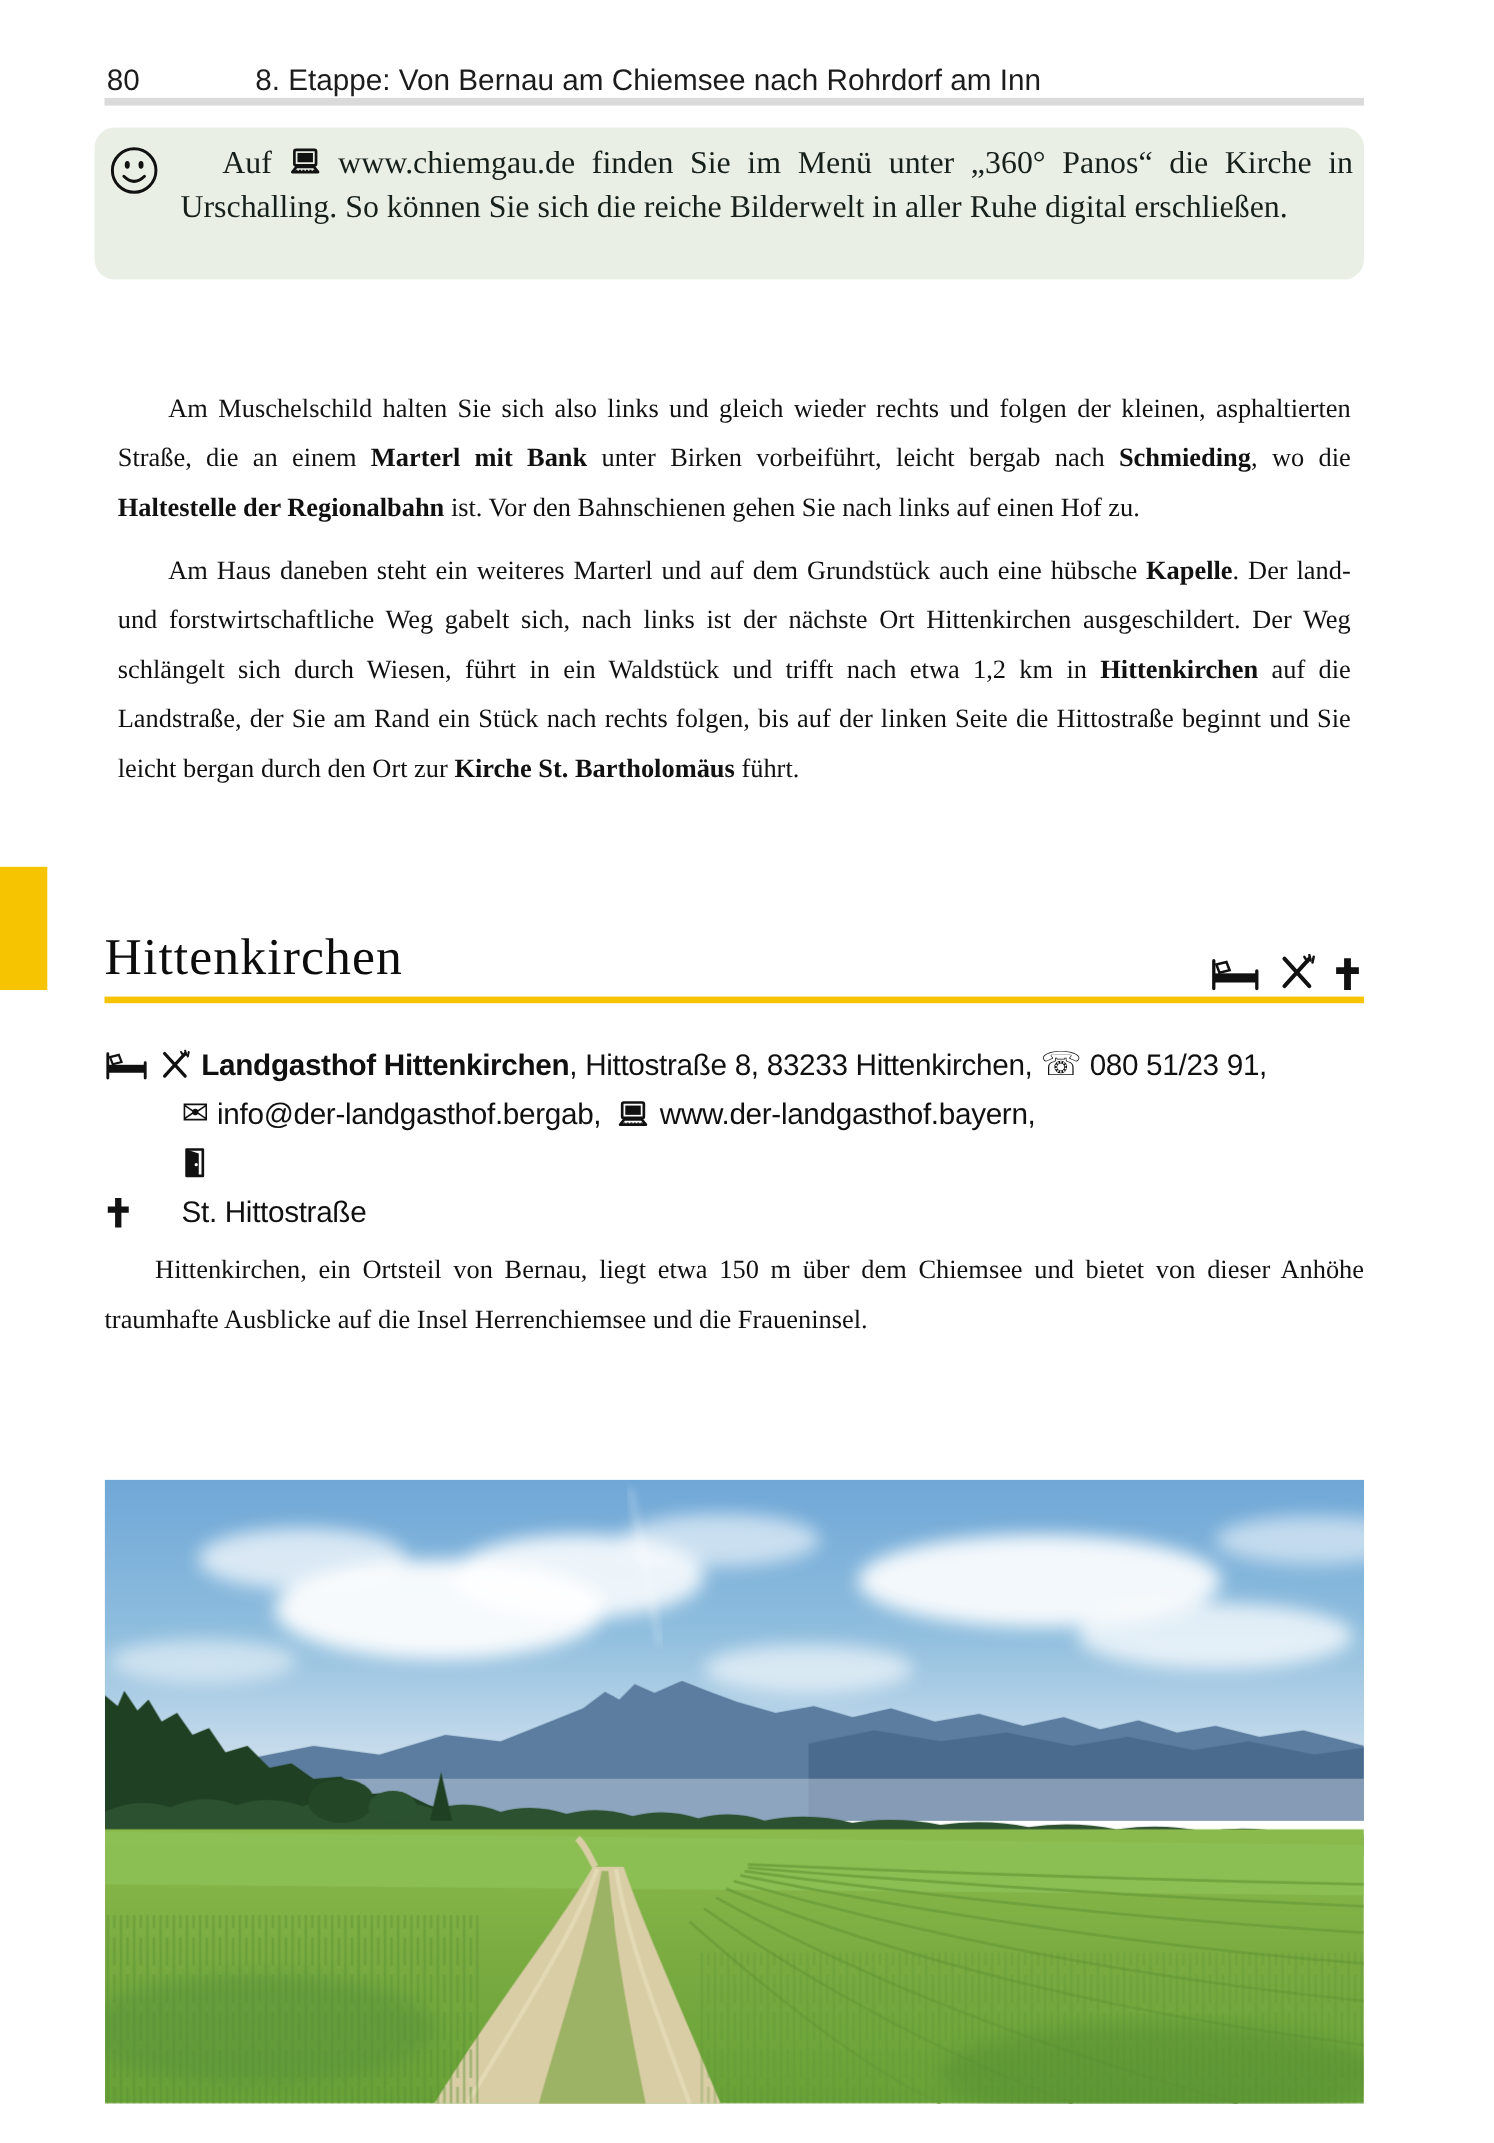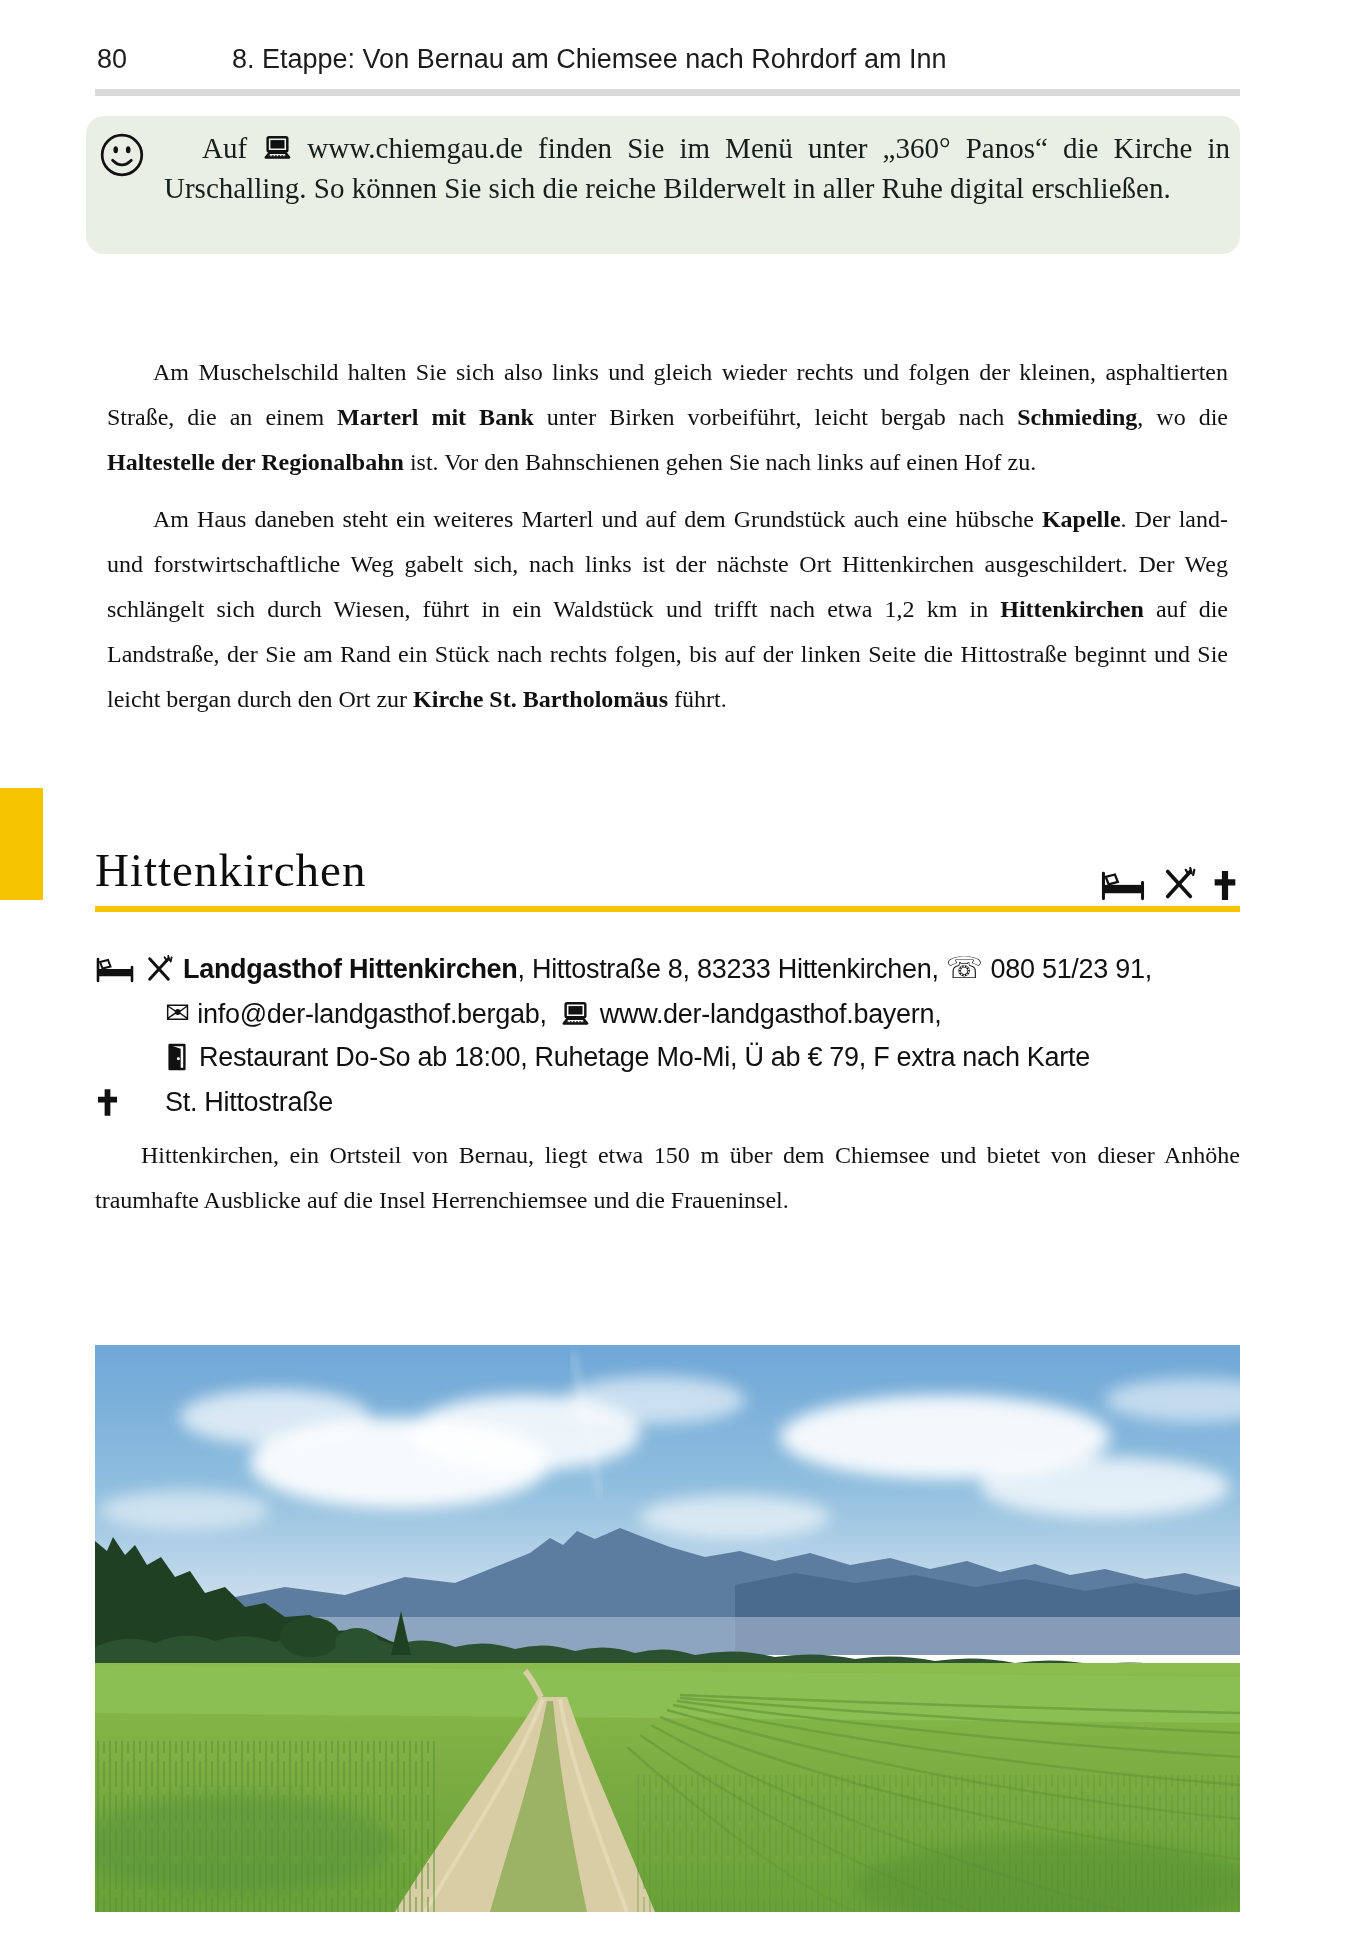--- a/index.html
+++ b/index.html
@@ -1,20 +1,20 @@
 <!DOCTYPE html>
 <html><head>
 <meta charset="utf-8">
 <style>
   html,body{margin:0;padding:0;background:#ffffff;}
   .page{position:relative;width:1358px;height:1948px;background:#fff;overflow:hidden;
         font-family:"Liberation Serif","DejaVu Serif",serif;color:#111;}
 
   
-  .hdr{position:absolute;left:95px;top:44px;width:1145px;height:36px;
+  .hdr{position:absolute;left:95px;top:58px;width:1145px;height:36px;
        font-family:"Liberation Sans",sans-serif;font-size:27px;color:#1c1c1c;}
   .hdr .pnum{position:absolute;left:2px;top:0;}
   .hdr .htitle{position:absolute;left:137px;top:0;}
   .hdr-rule{position:absolute;left:95px;top:89px;width:1145px;height:7px;background:#dadada;}
 
   
   .tipbox{position:absolute;left:86px;top:116px;width:1154px;height:138px;background:#eaefe6;
           box-sizing:border-box;padding:12px 10px 0 12px;font-size:29px;line-height:40px;color:#15201a;border-radius:18px;}
   .tipbox .smiley{float:left;width:66px;height:50px;margin-top:2px;}
   .tipbox .tiptext{text-indent:38px;text-align:justify;}
@@ -155,21 +155,21 @@
         </svg>
       </span><span>www.der-landgasthof.bayern,</span>
     </div>
     <div class="l-line">
       <span class="l-icon">
         <svg viewBox="0 0 26 30" width="24" height="28">
           <path class="ic" d="M5 2 H21 V28 H5 Z"></path>
           <polygon points="5,2 17,6 17,28 5,28" fill="#111"></polygon>
           <circle cx="14.5" cy="17" r="1.6" fill="#fff"></circle>
         </svg>
-      </span><span>Restaurant Do-So ab 18:00, Ruhetage Mo-Mi, Ü ab € 79, F extra nach Karte</span>
+      </span>
     </div>
     <div class="l-line">
       <span class="l-cross">
         <svg viewBox="0 0 22 30" width="21" height="29">
           <path d="M8 1 h6 v8 h7 v6 h-7 v14 h-6 V15 H1 V9 h7 z" fill="#111"></path>
         </svg>
       </span><span>St. Hittostraße</span>
     </div>
   </div>
 

